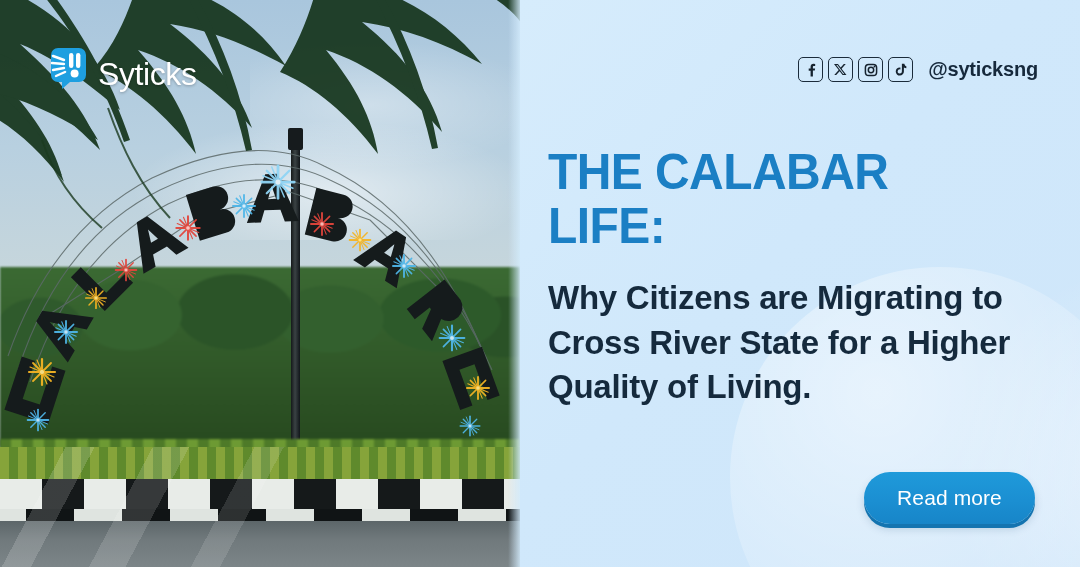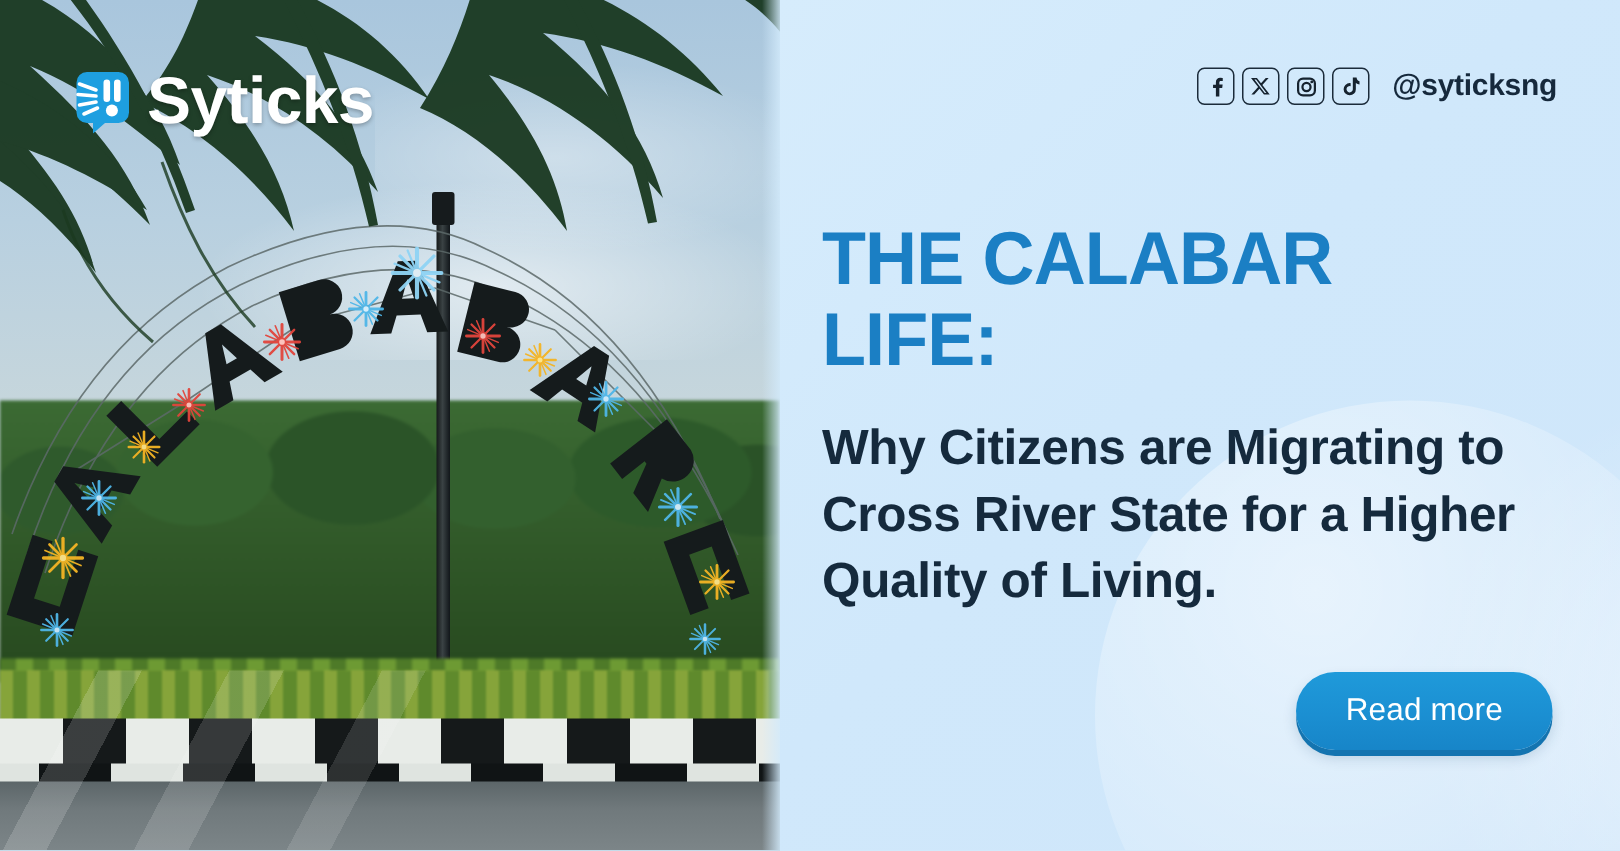--- a/index.html
+++ b/index.html
@@ -121,43 +121,44 @@
   }
 
   
   .logo {
     position:absolute; left:48px; top:46px;
     display:flex; align-items:center; gap:11px;
     z-index:9;
   }
   .logo-mark { width:39px; height:42px; display:block; }
   .logo-text {
-    color:#ffffff; font-size:44px; font-weight:700;
+    color:#ffffff; font-size:32px; font-weight:400;
     letter-spacing:-.4px; line-height:1;
     text-shadow:0 1px 3px rgba(0,0,0,.28);
     white-space:nowrap;
+    margin-top:12px;
   }
 
   
   .content {
     position:absolute; left:520px; top:0;
     width:560px; height:567px;
     background:
       radial-gradient(circle 300px at 640px 470px, rgba(255,255,255,.38), rgba(255,255,255,0) 70%),
       linear-gradient(135deg,#d6ecfc 0%, #d0e8fb 45%, #cfe6fa 100%);
   }
   .blob {
     position:absolute; right:-70px; bottom:-120px;
     width:420px; height:420px; border-radius:50%;
     background:radial-gradient(circle at 35% 30%, rgba(255,255,255,.5), rgba(255,255,255,.12) 65%, rgba(255,255,255,0) 80%);
   }
 
   
   .social-row {
-    position:absolute; right:42px; top:45px;
+    position:absolute; right:42px; top:57px;
     display:flex; align-items:center; gap:9px;
     z-index:5;
     text-align:right;
   }
   .social-icons { display:flex; gap:5px; }
   .sic {
     width:25px; height:25px; border:1.5px solid #1b2b3a; border-radius:5px;
     display:flex; align-items:center; justify-content:center;
     color:#16232f; background:transparent;
   }
@@ -184,21 +185,21 @@
   .subhead {
     position:absolute; left:548px; top:276px; width:470px;
     color:#152a3d;
     font-size:33px; font-weight:600; line-height:1.35;
     letter-spacing:-.25px;
     z-index:5;
   }
 
   
   .cta {
-    position:absolute; left:864px; top:448px;
+    position:absolute; left:864px; top:472px;
     width:171px; height:52px;
     border:none; border-radius:26px;
     background:linear-gradient(#1f9ada 0%, #1b8fd2 55%, #1785c8 100%);
     box-shadow:0 4px 0 0 #1474b0, 0 5px 9px rgba(10,60,100,.18);
     color:#ffffff; font-size:21px; font-weight:500;
     letter-spacing:.1px; cursor:pointer;
     font-family:"Liberation Sans", sans-serif;
     z-index:6;
   }
 </style>

